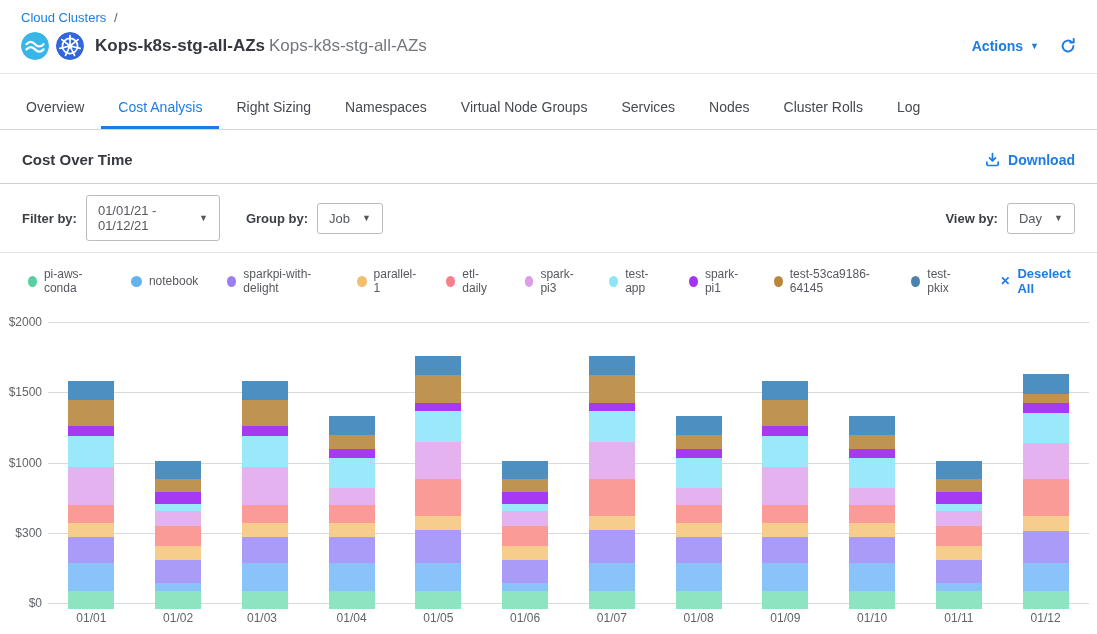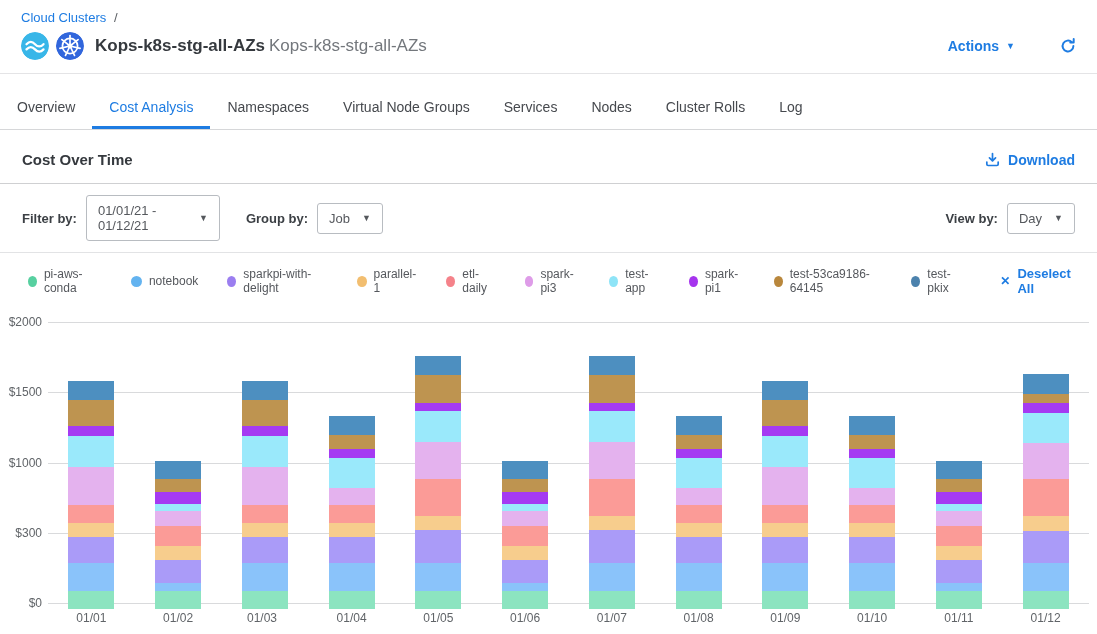--- a/index.html
+++ b/index.html
@@ -7,27 +7,27 @@
     font-family:"Liberation Sans", sans-serif; color:#3c4045; }
 
   
   .breadcrumb { padding:10px 0 0 21px; font-size:13px; }
   .breadcrumb a { color:#1e7ce2; text-decoration:none; cursor:pointer; }
   .breadcrumb .sep { color:#5a5e63; margin-left:4px; }
   .header-row { display:flex; align-items:center; padding:7px 20px 13px 21px; }
   .hicon { width:28px; height:28px; border-radius:50%; margin-right:7px; flex:0 0 auto; }
   .title { font-size:17px; font-weight:bold; color:#35393e; margin:0 4px; }
   .subtitle { font-size:17px; color:#73777c; }
-  .header-right { margin-left:auto; display:flex; align-items:center; gap:44px; }
+  .header-right { margin-left:auto; display:flex; align-items:center; gap:20px; }
   .actions-btn { color:#1e7ce2; font-size:14px; font-weight:bold; display:flex; align-items:center; gap:7px; cursor:pointer; }
   .caret { font-size:9px; line-height:1; }
   .hdr-divider { border-bottom:1px solid #e4e4e6; }
 
   
-  .tabs { display:flex; margin-top:12px; border-bottom:1px solid #d6d7d9; }
+  .tabs { display:flex; padding-left:9px; margin-top:12px; border-bottom:1px solid #d6d7d9; }
   .tab { padding:13px 17px 11px; font-size:14px; color:#46494e; cursor:pointer; border-bottom:3px solid transparent; }
   .tab.active { color:#1e7ce2; border-bottom-color:#1e7ce2; }
 
   
   .section-bar { display:flex; align-items:center; padding:21px 22px 15px; border-bottom:1px solid #cfd0d2; }
   .section-title { font-size:15px; font-weight:bold; color:#35393e; }
   .download { margin-left:auto; display:flex; align-items:center; gap:7px; color:#1e7ce2; font-size:14px; font-weight:bold; cursor:pointer; }
 
   
   .filter-row { display:flex; align-items:center; padding:11px 22px; border-bottom:1px solid #e2e3e5; }
@@ -95,20 +95,21 @@
       <path d="M19.2 12a7.2 7.2 0 1 1-2.1-5.1" fill="none" stroke="#1e7ce2" stroke-width="2.6" stroke-linecap="round"></path>
       <path d="M19.6 2.6v4.6h-4.6" fill="none" stroke="#1e7ce2" stroke-width="2.6" stroke-linecap="round" stroke-linejoin="round"></path>
     </svg>
   </div>
 </div>
 <div class="hdr-divider"></div>
 
 <div class="tabs" id="tabs">
     <div class="tab">Overview</div>
     <div class="tab active">Cost Analysis</div>
+    <div class="tab">Right Sizing</div>
     <div class="tab">Namespaces</div>
     <div class="tab">Virtual Node Groups</div>
     <div class="tab">Services</div>
     <div class="tab">Nodes</div>
     <div class="tab">Cluster Rolls</div>
     <div class="tab">Log</div>
   </div>
 
 <div class="section-bar">
   <span class="section-title">Cost Over Time</span>

